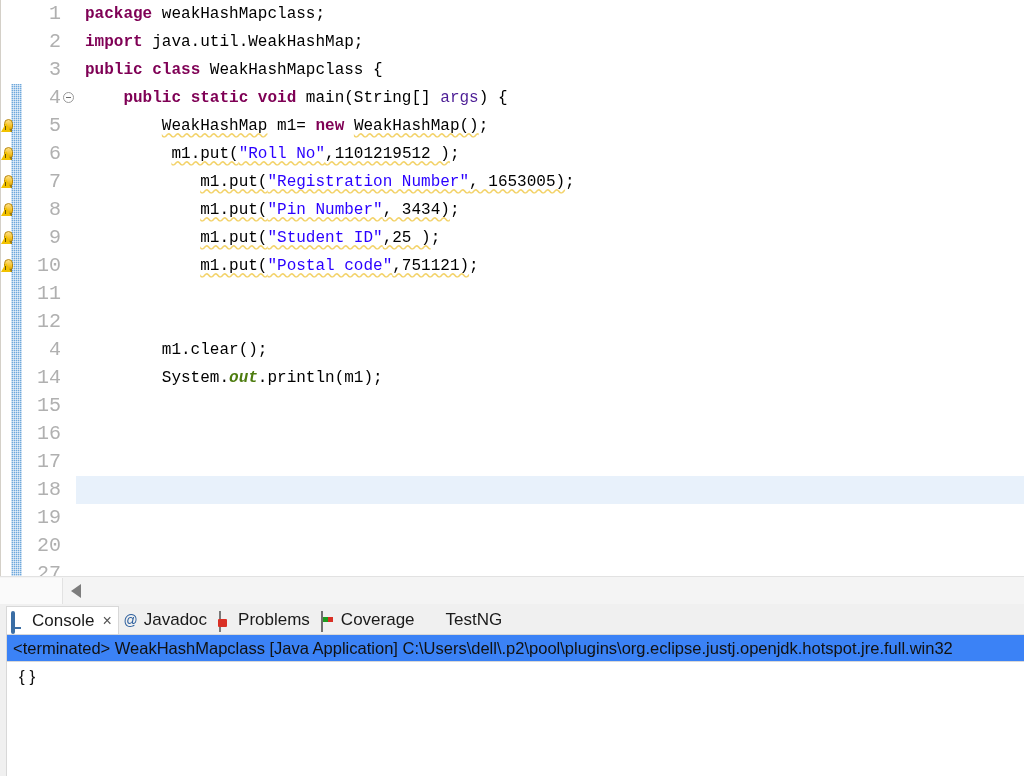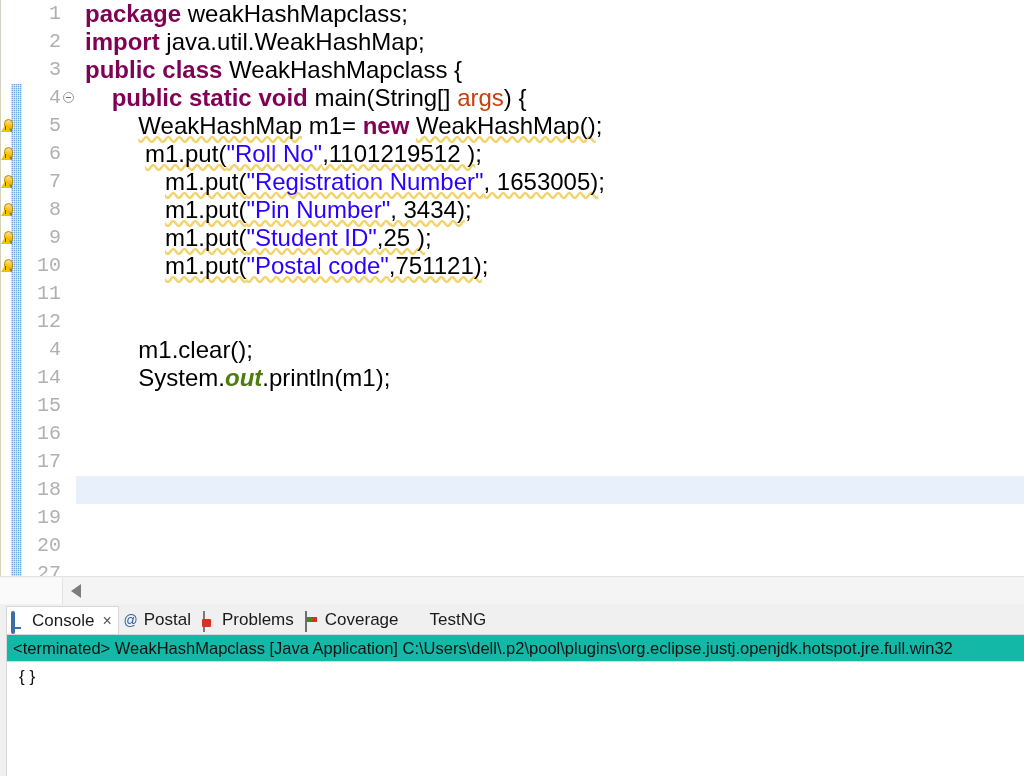--- a/index.html
+++ b/index.html
@@ -147,22 +147,22 @@
     width: 5px; height: 1px;
     background: #6b6b6b;
   }
 
   
   .code-area {
     position: relative;
     flex: 1 1 auto;
     background: #ffffff;
     overflow: hidden;
-    font-family: Liberation Sans, sans-serif;
-    font-size: 24px;
+    font-family: Liberation Mono, monospace;
+    font-size: 16px;
     line-height: 28px;
     white-space: pre;
     color: #000000;
     padding-left: 9px;
   }
   .code-line {
     height: 28px;
     line-height: 28px;
     position: relative;
     white-space: pre;
@@ -170,21 +170,21 @@
   .code-line.current {
     background: #e8f1fb;
     margin-left: -9px;
     padding-left: 9px;
   }
 
   
   .kw      { color: #7f0055; font-weight: bold; }
   .str     { color: #2a00ff; }
   .plain   { color: #000000; }
-  .param   { color: #c2410c; }
+  .param   { color: #4c1d95; }
   .stfield { color: #4d7c0f; font-weight: bold; font-style: italic; }
   .warnline {
     
     text-decoration: underline;
     text-decoration-color: #f3d36b;
     text-decoration-style: wavy;
     text-decoration-skip-ink: none;
     text-underline-offset: 2px;
   }
 
@@ -376,21 +376,21 @@
     border-left: 1px solid #d8d8d8;
     overflow: hidden;
   }
   .console-header {
     height: 26px;
     line-height: 26px;
     font-size: 16.5px;
     color: #111111;
     padding-left: 6px;
     white-space: nowrap;
-    background: #14b8a6;
+    background: #3b82f6;
     border-bottom: 1px solid #d8d8d8;
     overflow: hidden;
   }
   .console-out {
     padding: 5px 0 0 12px;
     font-size: 17px;
     color: #111111;
     white-space: pre;
     font-family: "Liberation Sans", sans-serif;
   }
@@ -478,21 +478,21 @@
     <div class="tabbar" id="tabbar">
         <div class="tab active">
           <span class="tabicon"><span class="ic-console"></span></span>
           <span>Console</span>
           <span class="tab-close">×</span>
         </div>
         <div class="tab">
           <span class="tabicon">
             <span class="ic-javadoc">@</span>
           </span>
-          <span>Postal</span>
+          <span>Javadoc</span>
         </div>
         <div class="tab">
           <span class="tabicon"><span class="ic-problems"></span></span>
           <span>Problems</span>
         </div>
         <div class="tab">
           <span class="tabicon"><span class="ic-coverage"></span></span>
           <span>Coverage</span>
         </div>
         <div class="tab">

